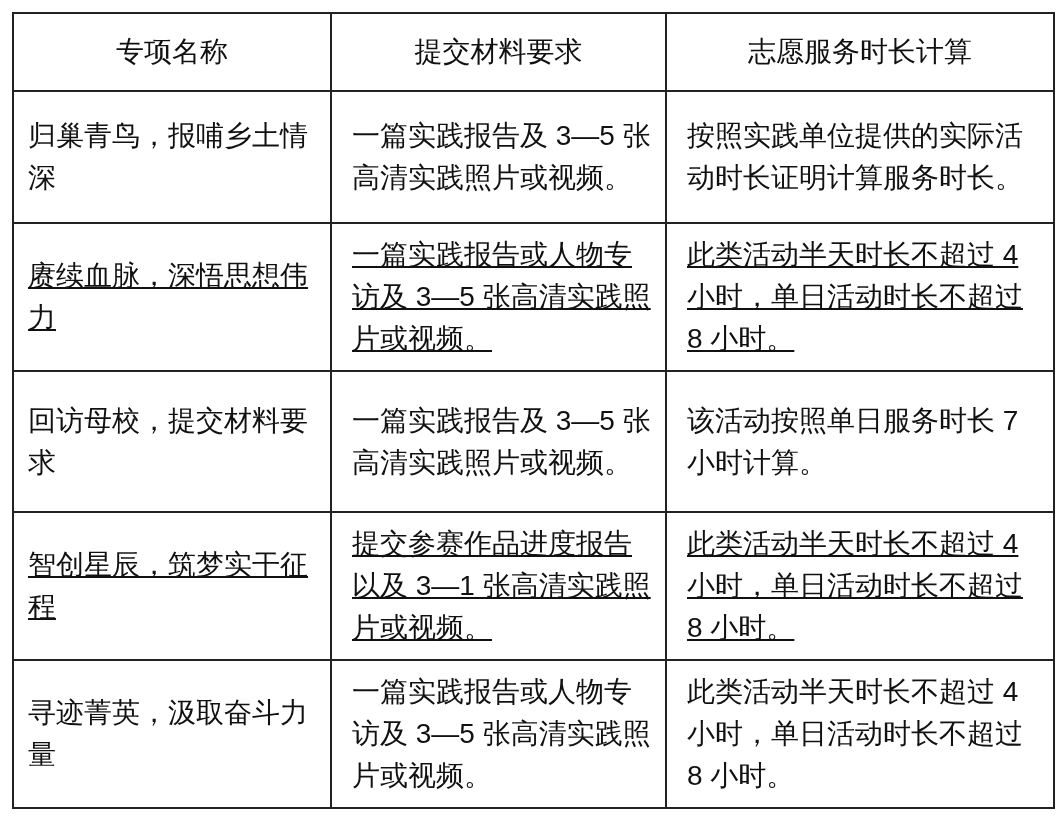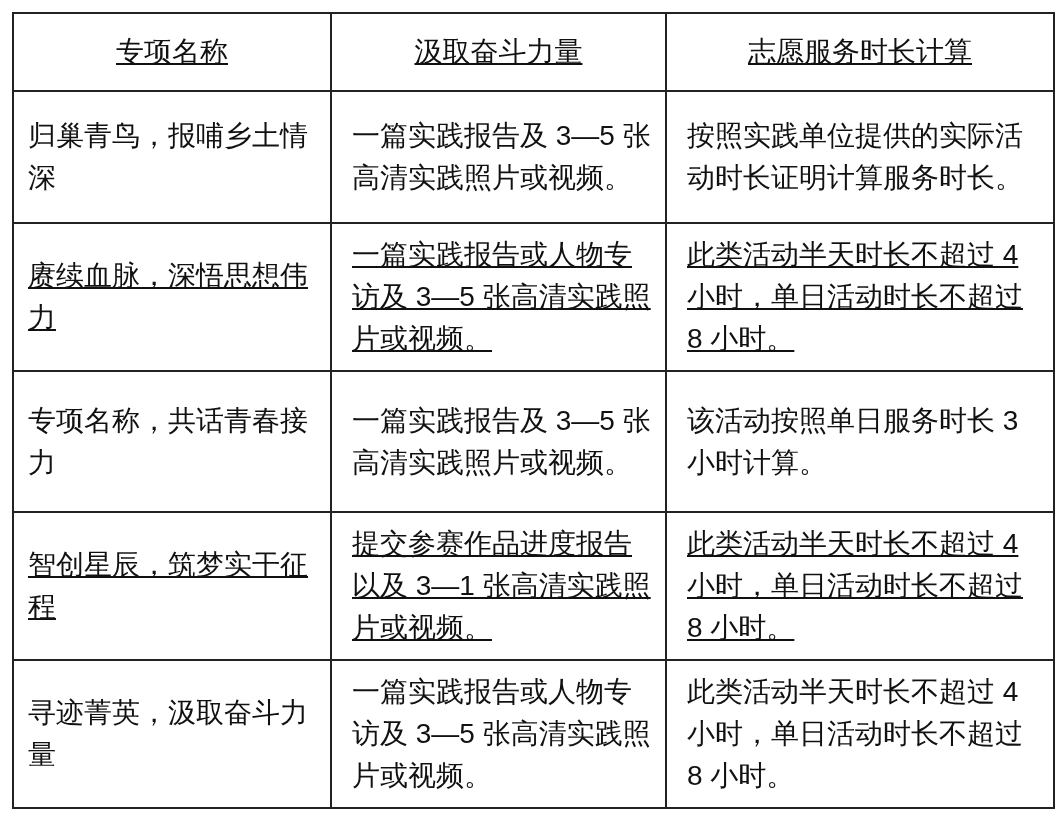--- a/index.html
+++ b/index.html
@@ -31,21 +31,20 @@
     font-size: 28px;
     font-weight: 400;
     vertical-align: middle;
     background: #ffffff;
     word-break: break-word;
   }
   table.req-table th {
     height: 76px;
     padding: 0 8px;
     line-height: 1.3;
-    text-decoration: underline;
   }
   table.req-table td {
     line-height: 1.5;
     padding: 10px 14px 10px 20px;
     text-align: left;
   }
   table.req-table td.col-name {
     padding-left: 14px;
     padding-right: 10px;
     border-radius: 8px;
@@ -62,39 +61,39 @@
 <div class="doc-page">
   <table class="req-table">
     <colgroup>
       <col style="width: 318px;">
       <col style="width: 335px;">
       <col style="width: 388px;">
     </colgroup>
     <thead>
       <tr>
         <th>专项名称</th>
-        <th>汲取奋斗力量</th>
+        <th>提交材料要求</th>
         <th>志愿服务时长计算</th>
       </tr>
     </thead>
     <tbody>
       <tr>
         <td class="col-name">归巢青鸟，报哺乡土情深</td>
         <td>一篇实践报告及 3—5 张高清实践照片或视频。</td>
         <td>按照实践单位提供的实际活动时长证明计算服务时长。</td>
       </tr>
       <tr>
         <td class="col-name">赓续血脉，深悟思想伟力</td>
         <td>一篇实践报告或人物专访及 3—5 张高清实践照片或视频。</td>
         <td>此类活动半天时长不超过 4 小时，单日活动时长不超过 8 小时。</td>
       </tr>
       <tr>
-        <td class="col-name">专项名称，共话青春接力</td>
+        <td class="col-name">回访母校，提交材料要求</td>
         <td>一篇实践报告及 3—5 张高清实践照片或视频。</td>
-        <td>该活动按照单日服务时长 3 小时计算。</td>
+        <td>该活动按照单日服务时长 7 小时计算。</td>
       </tr>
       <tr>
         <td class="col-name">智创星辰，筑梦实干征程</td>
         <td>提交参赛作品进度报告以及 3—1 张高清实践照片或视频。</td>
         <td>此类活动半天时长不超过 4 小时，单日活动时长不超过 8 小时。</td>
       </tr>
       <tr>
         <td class="col-name">寻迹菁英，汲取奋斗力量</td>
         <td>一篇实践报告或人物专访及 3—5 张高清实践照片或视频。</td>
         <td>此类活动半天时长不超过 4 小时，单日活动时长不超过 8 小时。</td>

